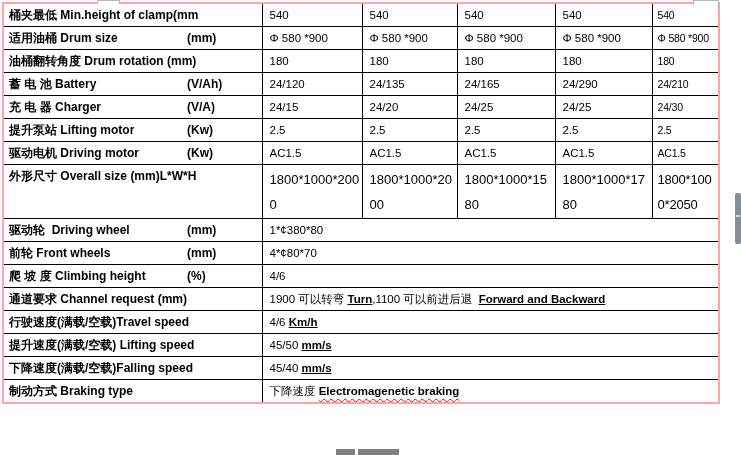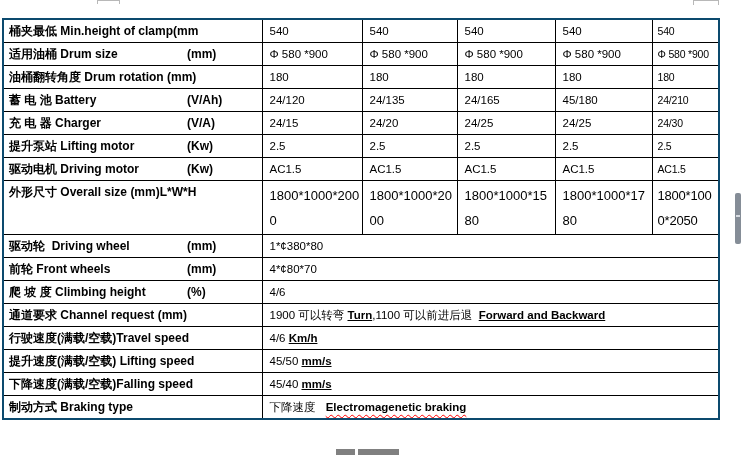--- a/index.html
+++ b/index.html
@@ -3,23 +3,23 @@
 <meta charset="utf-8">
 <style>
   html,body { margin:0; padding:0; }
   body {
     width:741px; height:455px; background:#ffffff; overflow:hidden;
     font-family:"Liberation Sans", sans-serif; position:relative;
   }
   #page { position:absolute; inset:0; background:#ffffff; }
 
   table.spec {
-    position:absolute; left:2px; top:18px;
+    position:absolute; left:2px; top:2px;
     border-collapse:collapse; table-layout:fixed;
-    border:2px solid #0c4a6e;
+    border:2px solid #fca5a5;
   }
   td {
     border:1px solid #000;
     height:22px;
     vertical-align:middle;
     overflow:hidden;
     white-space:pre-wrap;
     color:#000;
   }
   td.label-cell {
@@ -35,21 +35,20 @@
     overflow-wrap:anywhere;
   }
   td.value-cell.narrow { font-size:10.5px; letter-spacing:-0.2px; padding-left:5px; }
   tr.tall td { height:50px; vertical-align:top; padding-top:3px; }
   tr.tall td.value-cell { font-size:13px; font-weight:normal; line-height:1.9; }
   .b { font-weight:bold;text-decoration:underline; }
   .wavy {
     text-decoration:underline wavy #ff0000;
     text-decoration-thickness:1px;
     text-underline-offset:3px;
-    margin-left:7px;
   }
 
   .vscroll-thumb {
     position:absolute; left:735px; top:193px; width:6px; height:51px;
     background:#858d97; border-radius:2px;
   }
   .vscroll-grip {
     position:absolute; left:1px; top:22px; width:4px; height:2px; background:#d8dce2;
   }
   .hscroll-thumb-a {
@@ -102,21 +101,21 @@
         <td class="value-cell">180</td>
         <td class="value-cell">180</td>
         <td class="value-cell">180</td>
         <td class="value-cell narrow">180</td>
       </tr>
       <tr>
         <td class="label-cell"><span>蓄 电 池 Battery</span><span class="unit">(V/Ah)</span></td>
         <td class="value-cell">24/120</td>
         <td class="value-cell">24/135</td>
         <td class="value-cell">24/165</td>
-        <td class="value-cell">45/180</td>
+        <td class="value-cell">24/290</td>
         <td class="value-cell narrow">24/210</td>
       </tr>
       <tr>
         <td class="label-cell"><span>充 电 器 Charger</span><span class="unit">(V/A)</span></td>
         <td class="value-cell">24/15</td>
         <td class="value-cell">24/20</td>
         <td class="value-cell">24/25</td>
         <td class="value-cell">24/25</td>
         <td class="value-cell narrow">24/30</td>
       </tr>

